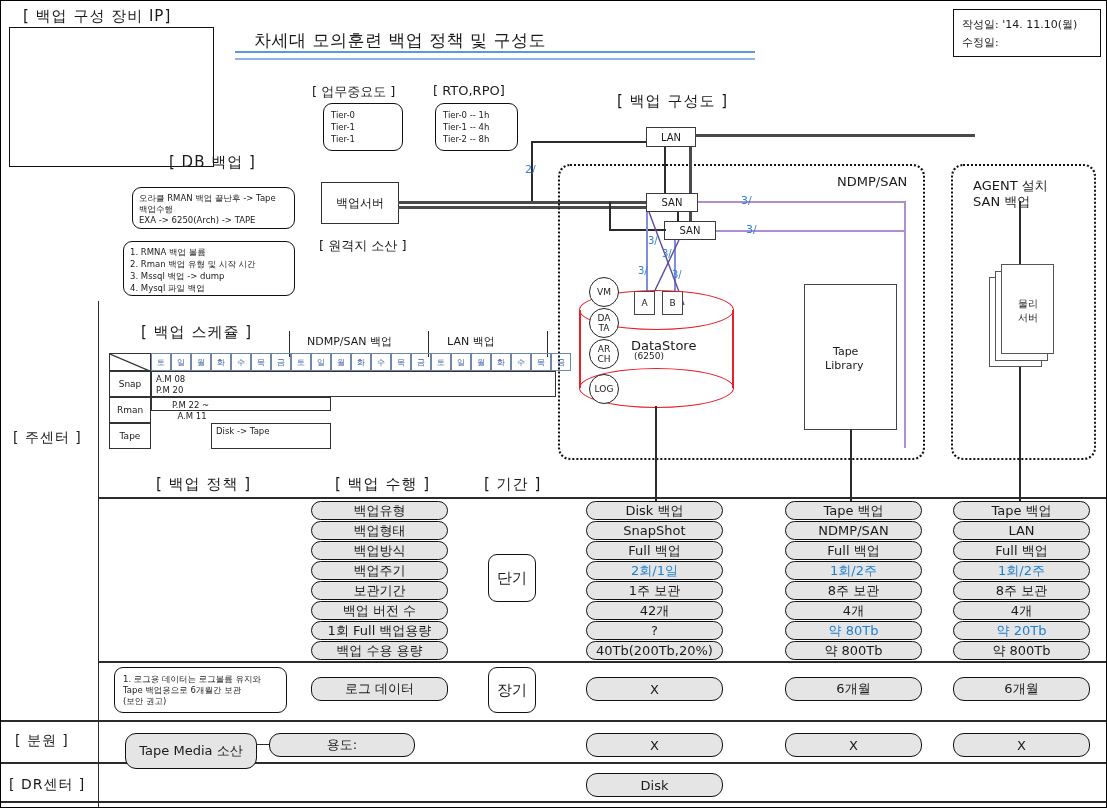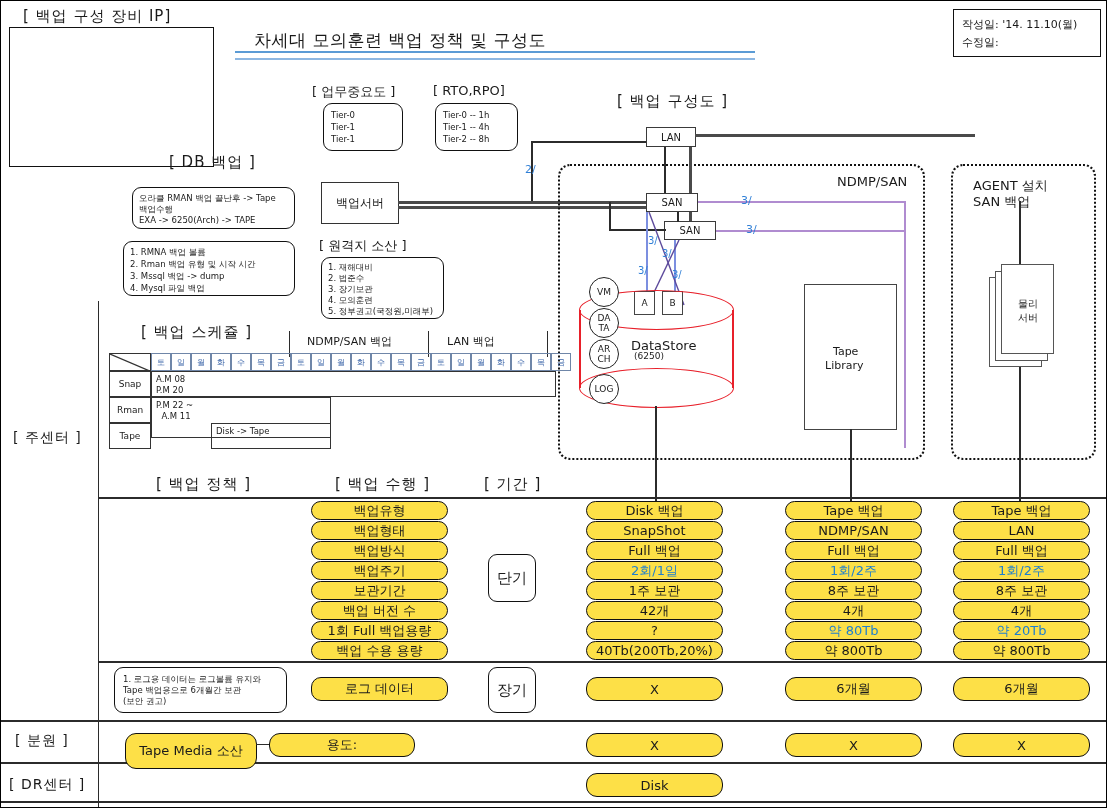--- a/index.html
+++ b/index.html
@@ -18,21 +18,21 @@
   .abs{position:absolute;box-sizing:border-box;}
   .hdr{font-size:15px;letter-spacing:1px;white-space:nowrap;}
   .hdr-sm{font-size:13px;white-space:nowrap;}
   .tiny{font-size:8.5px;line-height:11px;}
   .tiny2{font-size:9px;line-height:12px;}
   .rbox{
     border:1.3px solid #111;border-radius:9px;background:#fff;
   }
   .sqbox{border:1.3px solid #444;background:#fff;}
   .pill{
-    border:1.2px solid #111;border-radius:11px;background:#fde047;
+    border:1.2px solid #111;border-radius:11px;background:#e5e5e5;
     display:flex;align-items:center;justify-content:center;
     font-size:13px;white-space:nowrap;height:20px;
   }
   .pill.blue{color:#1d7fd0;}
   .hline{background:#2b2b2b;}
   .vline{background:#2b2b2b;}
   .title{
     font-size:17px;letter-spacing:0.5px;white-space:nowrap;
   }
   .title-rule{height:2px;background:#5b9bd5;}
@@ -118,27 +118,20 @@
 
   <div class="abs sqbox" style="left:320px;top:181px;width:78px;height:42px;border-color:#333;display:flex;align-items:center;justify-content:center;font-size:12px;">백업서버</div>
 
   <div class="abs vline" style="left:530px;top:140px;width:1.5px;height:62px;"></div>
   <div class="abs hline" style="left:530px;top:140px;width:115px;height:1.5px;"></div>
   <div class="abs bluelbl" style="left:524px;top:162px;">2/</div>
   <div class="abs thick" style="left:397px;top:200px;width:250px;height:2.5px;"></div>
   <div class="abs thick" style="left:397px;top:205px;width:250px;height:2.5px;"></div>
 
   <div class="abs hdr-sm" style="left:318px;top:236px;">[ 원격지 소산 ]</div>
-  <div class="abs rbox" style="left:320px;top:256px;width:123px;height:62px;">
-    <div class="abs tiny" style="left:6px;top:4px;">1. 재해대비</div>
-    <div class="abs tiny" style="left:6px;top:15px;">2. 법준수</div>
-    <div class="abs tiny" style="left:6px;top:26px;">3. 장기보관</div>
-    <div class="abs tiny" style="left:6px;top:37px;">4. 모의훈련</div>
-    <div class="abs tiny" style="left:6px;top:48px;">5. 정부권고(국정원,미래부)</div>
-  </div>
 
   <div class="abs hdr" style="left:616px;top:91px;">[ 백업 구성도 ]</div>
 
   <div class="abs netbox" style="left:645px;top:126px;width:50px;height:20px;">LAN</div>
   <div class="abs thick" style="left:694px;top:133px;width:280px;height:2.5px;"></div>
 
   <div class="abs dash" style="left:557px;top:163px;width:367px;height:296px;"></div>
   <div class="abs" style="left:836px;top:173px;font-size:13px;">NDMP/SAN</div>
 
   <div class="abs dash" style="left:950px;top:163px;width:145px;height:296px;"></div>
@@ -238,21 +231,21 @@
         <div class="abs schedcell" style="left: 342px; top: 0px; width: 20px; height: 18px;">일</div>
         <div class="abs schedcell" style="left: 362px; top: 0px; width: 20px; height: 18px;">월</div>
         <div class="abs schedcell" style="left: 382px; top: 0px; width: 20px; height: 18px;">화</div>
         <div class="abs schedcell" style="left: 402px; top: 0px; width: 20px; height: 18px;">수</div>
         <div class="abs schedcell" style="left: 422px; top: 0px; width: 20px; height: 18px;">목</div>
         <div class="abs schedcell" style="left: 442px; top: 0px; width: 20px; height: 18px;">금</div>
         <div class="abs schedrow-lbl" style="left: 0px; top: 18px; width: 42px; height: 26px;">Snap</div>
         <div class="abs" style="left: 42px; top: 18px; width: 405px; height: 26px; border: 1.2px solid rgb(51, 51, 51); font-size: 8.5px; line-height: 11px; padding: 2px 0px 0px 4px; white-space: pre; box-sizing: border-box;">A.M 08
 P.M 20</div>
         <div class="abs schedrow-lbl" style="left: 0px; top: 44px; width: 42px; height: 26px;">Rman</div>
-        <div class="abs" style="left: 42px; top: 44px; width: 180px; height: 41px; border: 1.2px solid rgb(51, 51, 51); font-size: 8.5px; line-height: 11px; padding: 2px 0px 0px 4px; white-space: pre; box-sizing: border-box;">P.M 22 ~
+        <div class="abs" style="left: 42px; top: 44px; width: 180px; height: 14px; border: 1.2px solid rgb(51, 51, 51); font-size: 8.5px; line-height: 11px; padding: 2px 0px 0px 20px; white-space: pre; box-sizing: border-box;">P.M 22 ~
   A.M 11</div>
         <div class="abs schedrow-lbl" style="left: 0px; top: 70px; width: 42px; height: 26px;">Tape</div>
         <div class="abs" style="left: 102px; top: 70px; width: 120px; height: 26px; border: 1.2px solid rgb(51, 51, 51); font-size: 8.5px; line-height: 11px; padding: 2px 0px 0px 4px; white-space: pre; box-sizing: border-box;">Disk -&gt; Tape</div>
       </div>
     </div>
 
   <div class="abs leftlbl" style="left:12px;top:428px;">[ 주센터 ]</div>
   <div class="abs leftlbl" style="left:14px;top:731px;">[ 분원 ]</div>
   <div class="abs leftlbl" style="left:8px;top:775px;">[ DR센터 ]</div>
 

